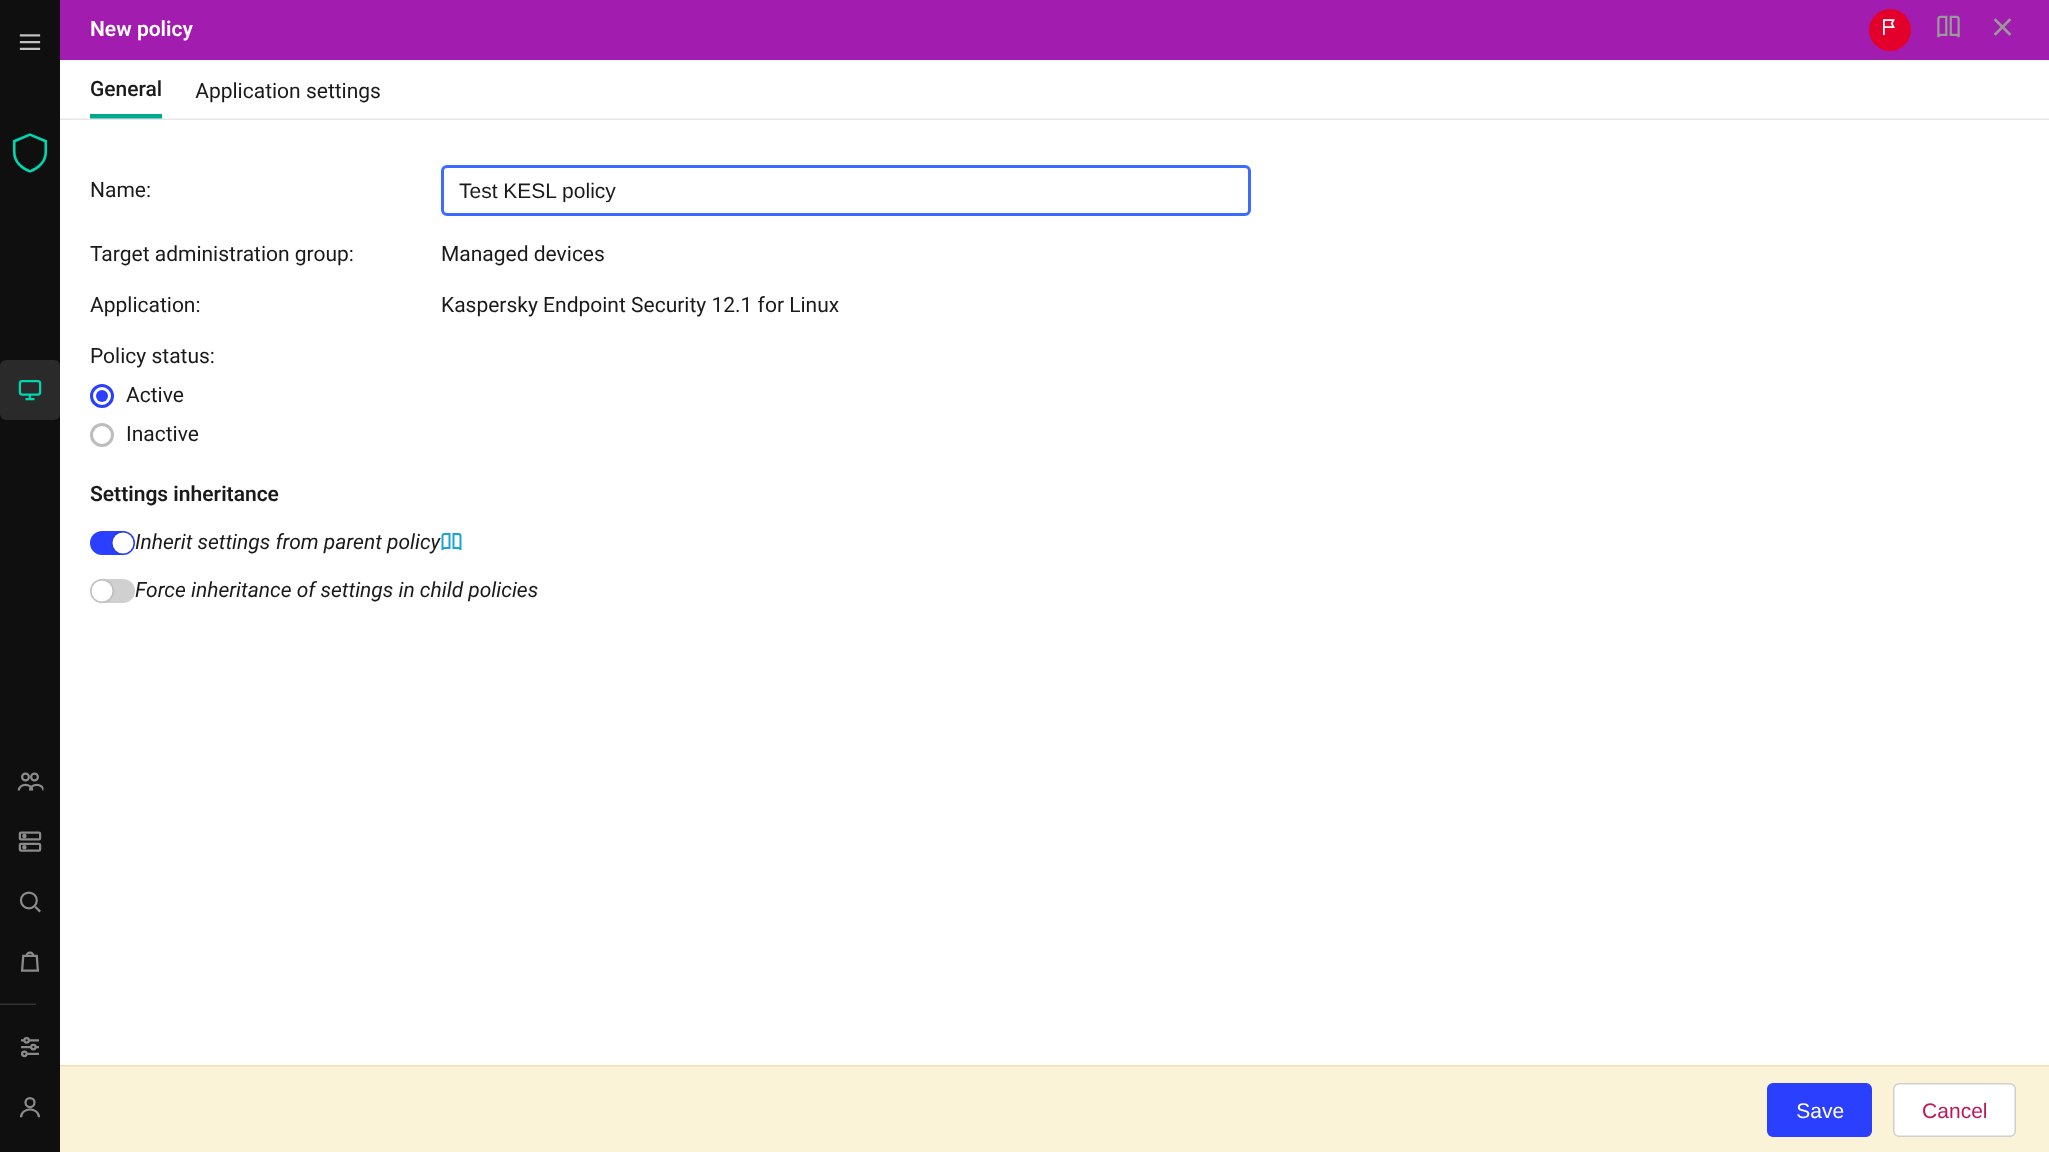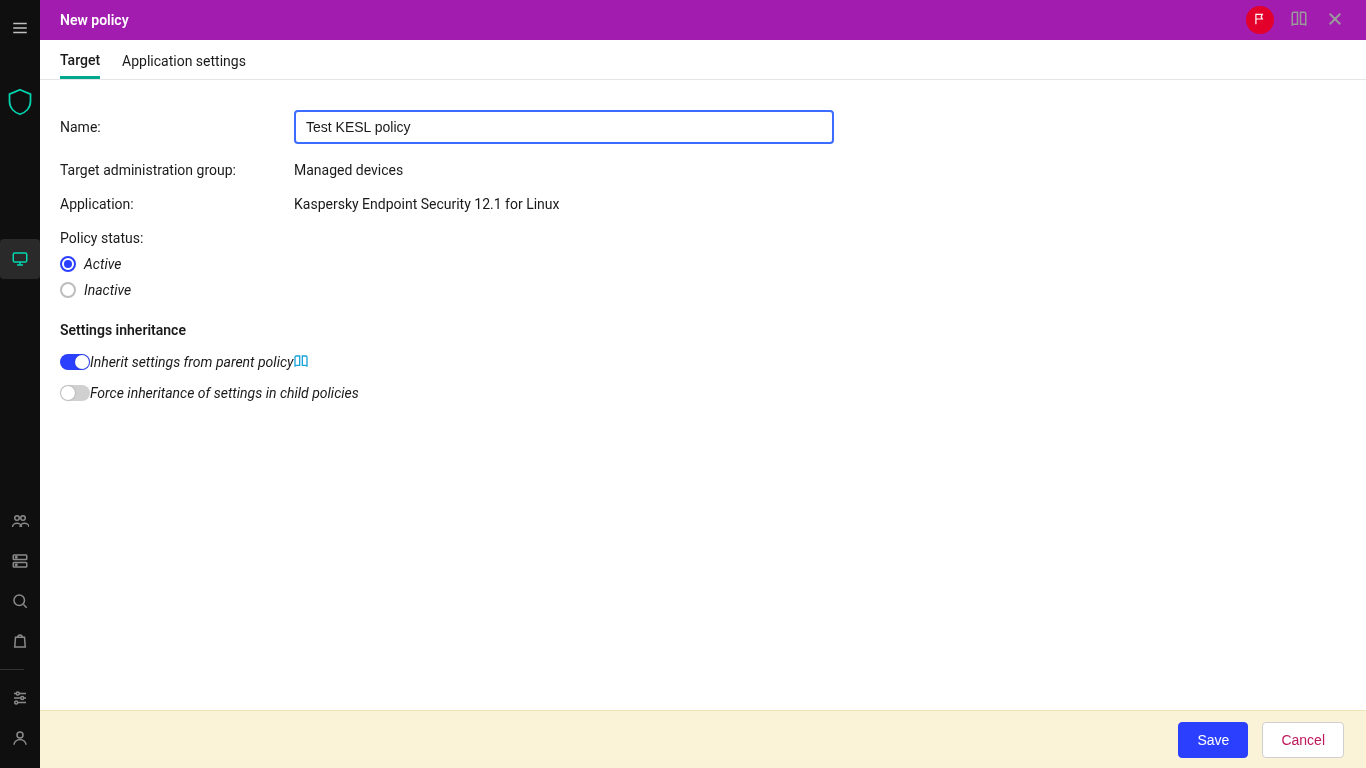--- a/index.html
+++ b/index.html
@@ -48,21 +48,21 @@
     .form-row { display: flex; align-items: flex-start; margin-bottom: 18px; }
     .form-row.top { align-items: center; }
     .form-label { width: 234px; flex: 0 0 234px; color: #1a1a1a; }
     .form-val { color: #1a1a1a; }
     .name-input {
       width: 540px; height: 34px; padding: 6px 10px; font-size: 14px;
       border: 2px solid #3b6bff; border-radius: 4px; outline: none; color:#1a1a1a;
     }
     .status-block { margin-top: 6px; }
     .status-title { margin-bottom: 10px; }
-    .radio-row { display: flex; align-items: center; gap: 8px; margin-bottom: 10px; cursor: pointer; font-style: italic; }
+    .radio-row { display: flex; align-items: center; gap: 8px; margin-bottom: 10px; cursor: pointer; }
     .radio { width: 16px; height: 16px; border-radius: 50%; border: 2px solid #2b3fff; display:inline-flex; align-items:center; justify-content:center; background:#fff; }
     .radio .dot { width: 8px; height: 8px; border-radius: 50%; background: #2b3fff; }
     .radio.empty { border-color: #bdbdbd; }
     .section-h2 { font-size: 14px; font-weight: 600; margin: 24px 0 16px 0; }
     .toggle-row { display: flex; gap: 0; margin-bottom: 12px; font-style: italic; }
     .switch { width: 30px; height: 16px; border-radius: 10px; position: relative; cursor: pointer; }
     .switch .knob { position: absolute; top: 1px; width: 14px; height: 14px; border-radius: 50%; background: #fff; box-shadow: 0 0 2px rgba(0,0,0,.3); }
     .switch.on { background: #2b3fff; }
     .switch.on .knob { right: 1px; }
     .switch.off { background: #d0d0d0; }
@@ -196,21 +196,21 @@
           <svg viewBox="0 0 24 24" width="18" height="18" fill="none" stroke="currentColor" stroke-width="2.5">
               <line x1="5" y1="5" x2="19" y2="19"></line>
               <line x1="19" y1="5" x2="5" y2="19"></line>
             </svg>
         </span>
       </div>
     </div>
   </div>
 
   <div class="tabs">
-    <div class="tab active"><span>Target</span></div>
+    <div class="tab active"><span>General</span></div>
     <div class="tab"><span>Application settings</span></div>
   </div>
 
   <div class="content">
     <div class="form-row top">
       <div class="form-label">Name:</div>
       <input class="name-input" type="text" value="Test KESL policy" style="">
     </div>
     <div class="form-row">
       <div class="form-label">Target administration group:</div>

